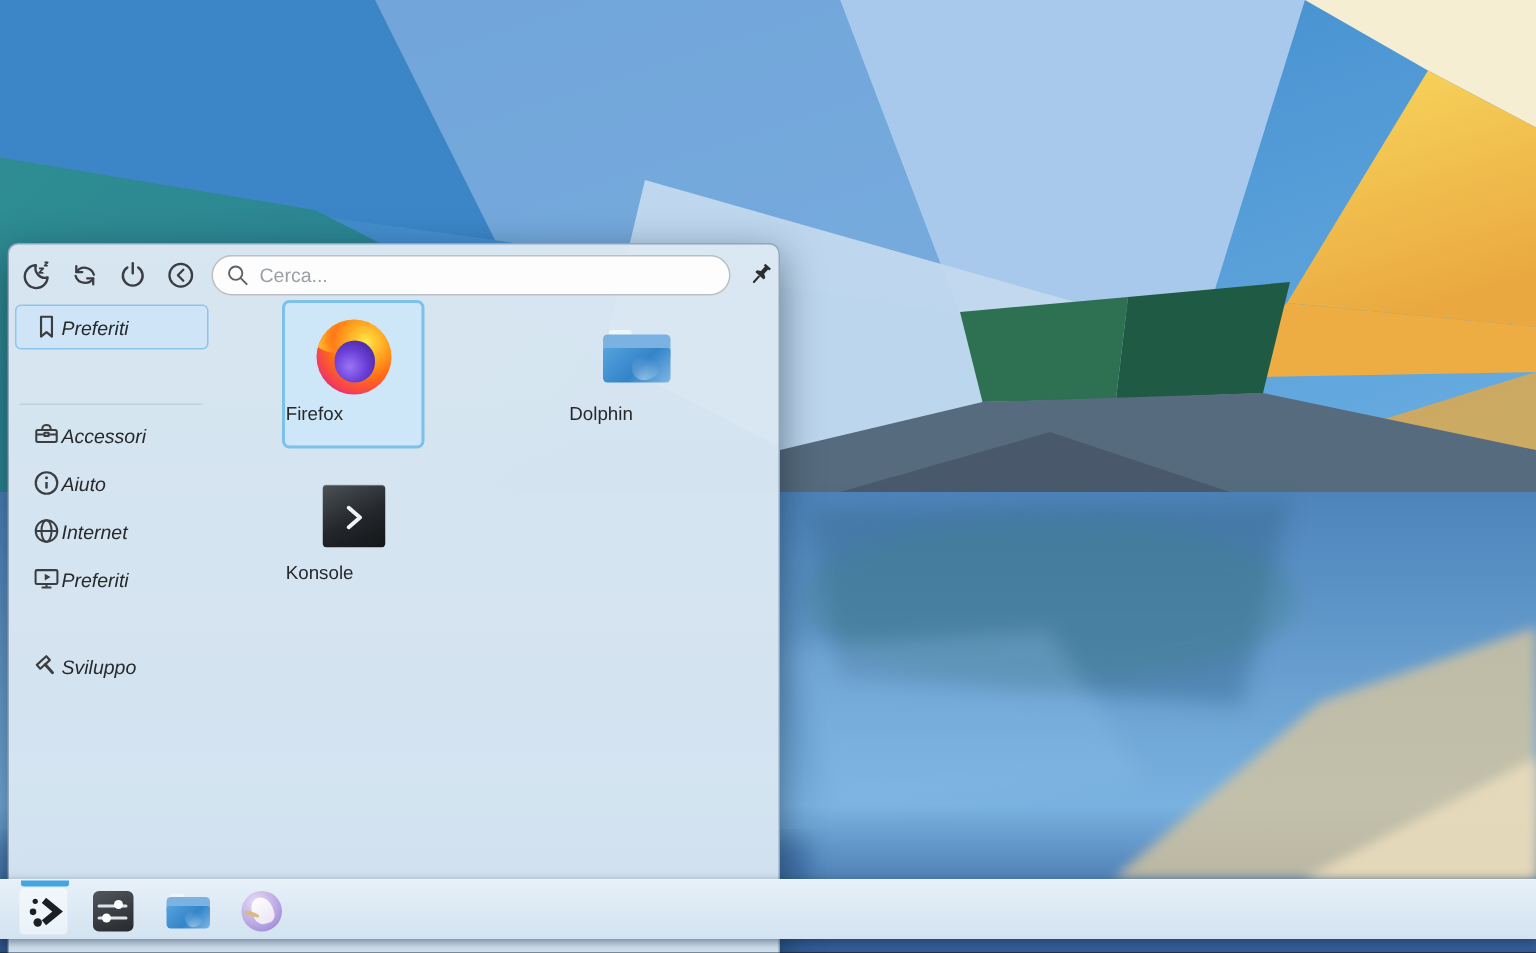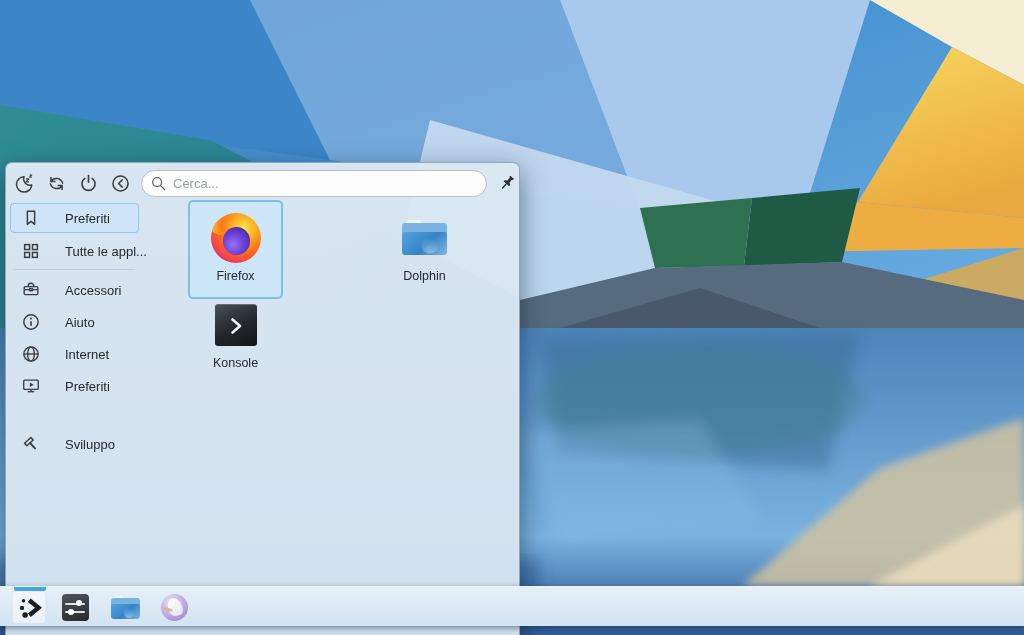--- a/index.html
+++ b/index.html
@@ -22,31 +22,31 @@
   .search-wrap{position:absolute;left:135px;top:7px;width:346px;height:27px;}
   .search-wrap input{width:100%;height:100%;border:1px solid #b9bfc4;border-radius:14px;
                      background:#fdfdfd;padding:0 10px 0 31px;font-size:13px;color:#444;
                      font-family:"Liberation Sans",sans-serif;outline:none;}
   .search-wrap input::placeholder{color:#9aa0a5;}
   .search-glass{position:absolute;left:9px;top:5px;pointer-events:none;}
   .pin-btn{position:absolute;left:489px;top:8px;width:24px;height:24px;display:flex;
            align-items:center;justify-content:center;background:none;border:none;padding:0;cursor:pointer;}
 
   .srow{position:absolute;left:4px;width:129px;height:30px;display:flex;align-items:center;
-        gap:24px;padding-left:10px;border-radius:4px;border:1px solid transparent;cursor:pointer;}
+        gap:0;padding-left:10px;border-radius:4px;border:1px solid transparent;cursor:pointer;font-style:italic;}
   .srow.sel{background:#cfe5f7;border:1px solid #8dc6ec;}
   .srow .lbl{font-size:13px;color:#26292c;white-space:nowrap;}
   .sic{width:20px;height:20px;flex:0 0 20px;display:flex;align-items:center;justify-content:center;}
   .sdiv{position:absolute;left:7px;top:106px;width:122px;height:1px;background:rgba(0,0,0,.09);}
 
   .cell{position:absolute;width:95px;height:99px;display:flex;flex-direction:column;align-items:center;
         padding-top:9px;border-radius:5px;border:2px solid transparent;cursor:pointer;}
   .cell.sel{background:#cde6f8;border:2px solid #7cc0ec;}
   .cell .icobox{height:54px;display:flex;align-items:center;justify-content:center;}
-  .cell .alabel{margin-top:3px;font-size:12.5px;line-height:1.3;color:#26292c;text-align:center;width:90px;}
+  .cell .alabel{margin-top:3px;font-size:12.5px;line-height:1.3;color:#26292c;text-align:left;width:90px;}
 
   
   .fx{position:relative;width:50px;height:50px;border-radius:50%;overflow:hidden;
       background:radial-gradient(circle at 66% 30%,#ffe94d 0%,#ffc22e 16%,#ff9a1d 33%,#ff6a17 52%,#f33b5a 74%,#c81f7b 90%,#a4117e 100%);}
   .fx::before{content:"";position:absolute;left:24%;top:28%;width:55%;height:55%;border-radius:50%;
       background:radial-gradient(circle at 38% 62%,#9a74f5 0%,#6a3fd8 45%,#3a1f84 100%);}
   .fx::after{content:"";position:absolute;left:-6%;top:-14%;width:78%;height:56%;border-radius:50%;
       background:radial-gradient(circle at 60% 80%,rgba(255,170,40,0) 38%,#ff9a1d 55%,#ffd23e 80%);
       transform:rotate(-24deg);}
   .sysic{position:relative;background:linear-gradient(160deg,#51565c,#26292d);border-radius:4px;}
@@ -203,31 +203,20 @@
     </button>
 
     <div class="srow sel" style="top:40px">
       <span class="sic">
         <svg width="20" height="20" viewBox="0 0 22 22" fill="none" stroke="#3a3e42" stroke-width="1.6" stroke-linejoin="round">
           <path d="M7 3.5 h8 v14.5 l-4 -3.3 -4 3.3 Z"></path>
         </svg>
       </span>
       <span class="lbl">Preferiti</span>
     </div>
-    <div class="srow" style="top:73px">
-      <span class="sic">
-        <svg width="20" height="20" viewBox="0 0 22 22" fill="none" stroke="#3a3e42" stroke-width="1.6">
-          <rect x="4" y="4" width="5.4" height="5.4"></rect>
-            <rect x="12.6" y="4" width="5.4" height="5.4"></rect>
-          <rect x="4" y="12.6" width="5.4" height="5.4"></rect>
-            <rect x="12.6" y="12.6" width="5.4" height="5.4"></rect>
-        </svg>
-      </span>
-      <span class="lbl">Tutte le appl...</span>
-    </div>
     <div class="sdiv"></div>
     <div class="srow" style="top:144px">
       <span class="sic">
         <svg width="20" height="20" viewBox="0 0 22 22" fill="none" stroke="#3a3e42" stroke-width="1.6">
           <circle cx="11" cy="11" r="7.9"></circle>
           <line x1="11" y1="10.2" x2="11" y2="15" stroke-width="1.8"></line>
           <circle cx="11" cy="7.1" r="1.1" fill="#3a3e42" stroke="none"></circle>
         </svg>
       </span>
       <span class="lbl">Aiuto</span>
@@ -286,21 +275,21 @@
       <span class="icobox">
         <span class="dolph" style="width:45px;height:38px">
           <span class="tab"></span>
             <span class="back"></span>
             <span class="front"></span>
             <span class="fin"></span>
         </span>
       </span>
       <span class="alabel">Dolphin</span>
     </div>
-    <div class="cell" style="left:182px;top:124px">
+    <div class="cell" style="left:182px;top:143px">
       <span class="icobox">
         <span class="konsic" style="width:42px;height:42px">
           <svg width="22" height="22" viewBox="0 0 22 22" fill="none" stroke="#f2f3f4" stroke-width="2.6" stroke-linecap="round" stroke-linejoin="round">
             <path d="M7.5 4.5 L15 11 L7.5 17.5"></path>
           </svg>
         </span>
       </span>
       <span class="alabel">Konsole</span>
     </div>
   </div>

